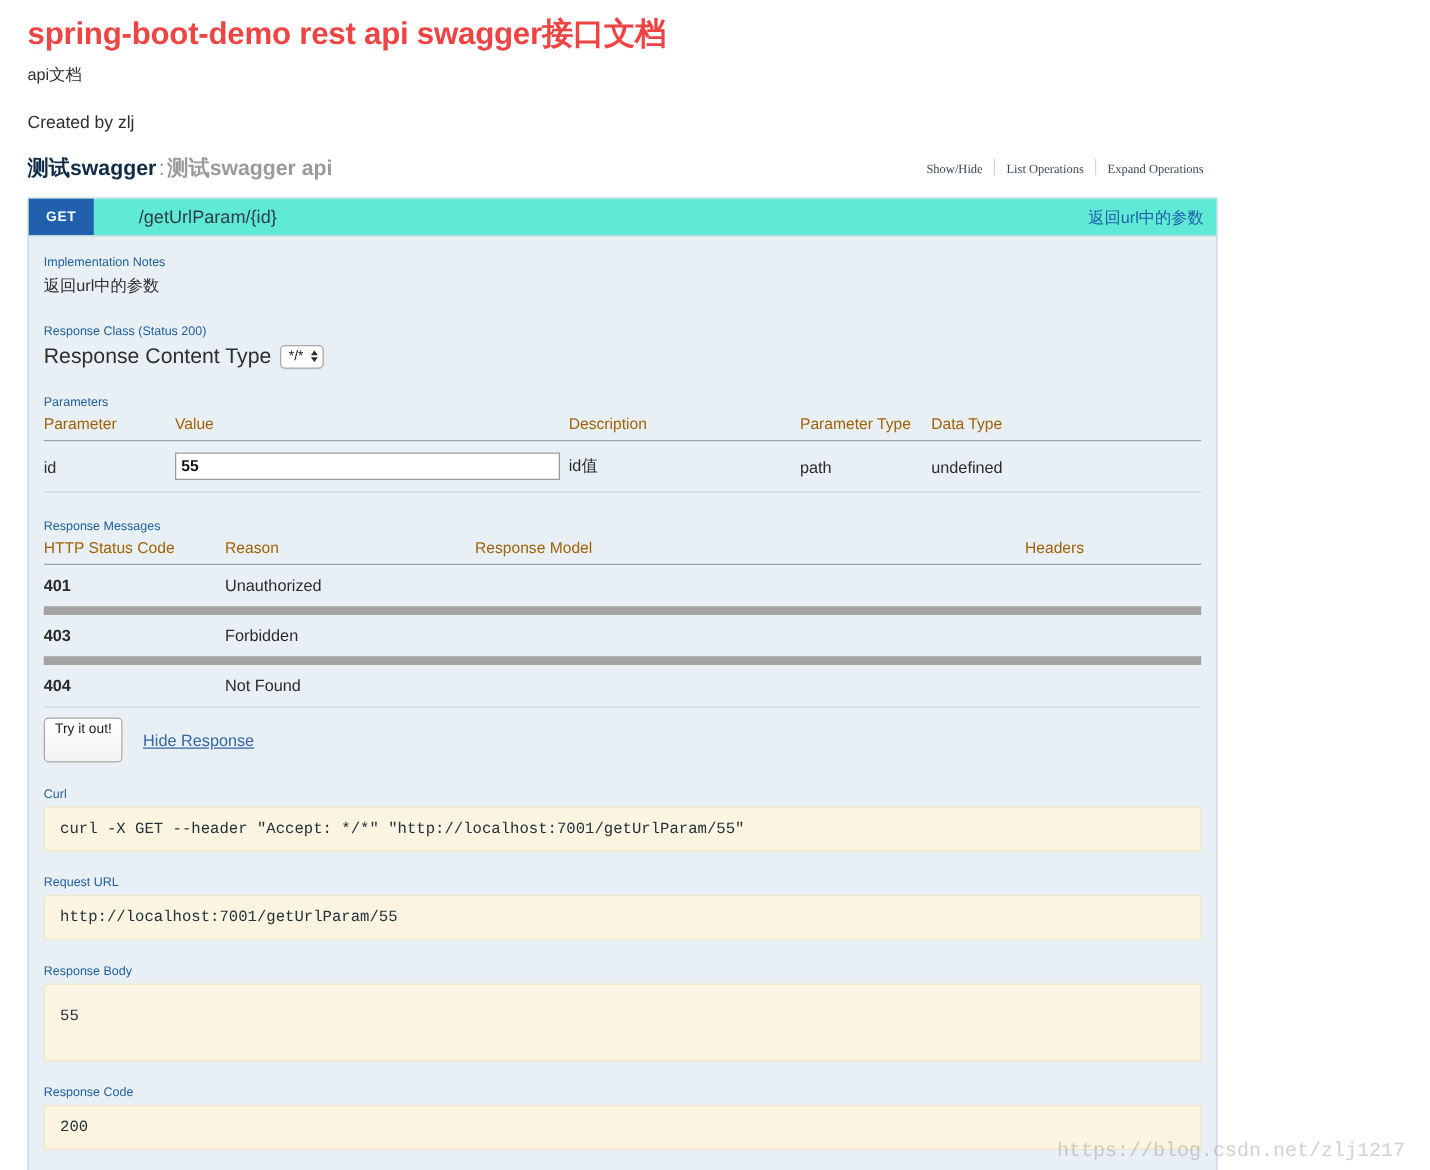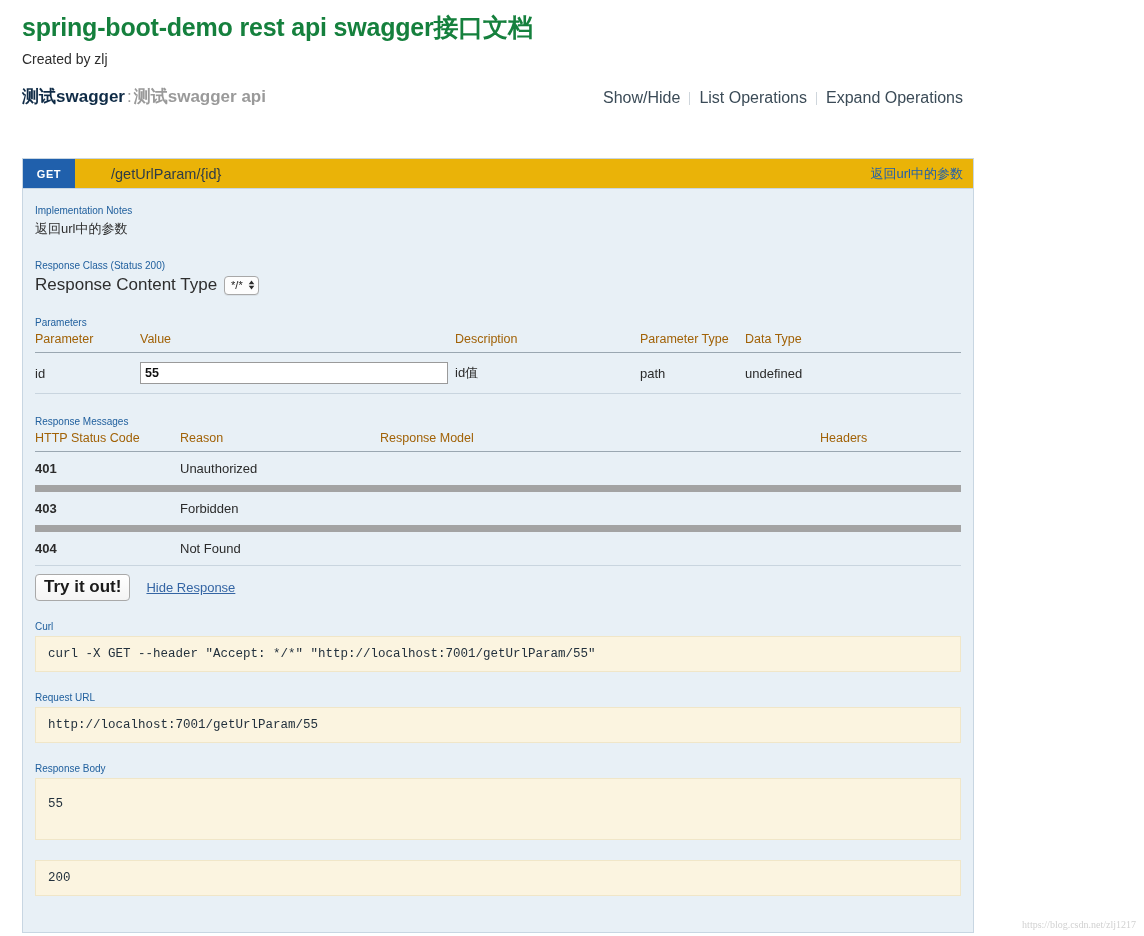--- a/index.html
+++ b/index.html
@@ -16,21 +16,21 @@
     position: relative;
   }
 
   
   .page-head {
     padding: 14px 0 0 22px;
   }
   .api-title {
     font-size: 25px;
     font-weight: bold;
-    color: #15803d;
+    color: #ef4444;
     letter-spacing: -0.2px;
     margin: 0 0 9px 0;
     line-height: 1.1;
   }
   .api-desc {
     font-size: 13px;
     color: #2e2e2e;
     margin: 0 0 20px 0;
   }
   .api-created {
@@ -61,22 +61,23 @@
     padding: 0 2px;
   }
   .resource-title .rt-sub {
     color: #9a9a9a;
     font-weight: bold;
   }
   .resource-options {
     position: absolute;
     right: 172px;
     top: 2px;
-    font-size: 16px;
+    font-size: 10px;
     white-space: nowrap;
+    font-family: Liberation Serif, serif;
   }
   .resource-options a {
     color: #3b4b57;
     text-decoration: none;
     padding: 0 9px;
   }
   .resource-options .opt-divider {
     display: inline-block;
     width: 1px;
     height: 13px;
@@ -90,21 +91,21 @@
     left: 22px;
     top: 158px;
     width: 950px;
     border: 1px solid #c8d6e2;
     background: #e8f0f6;
   }
   .op-bar {
     display: flex;
     align-items: center;
     height: 29px;
-    background: #eab308;
+    background: #5eead4;
     border-bottom: 1px solid #c8d6e2;
     position: relative;
   }
   .op-method {
     width: 52px;
     height: 29px;
     background: #2060ac;
     color: #ffffff;
     font-size: 11px;
     font-weight: bold;
@@ -239,28 +240,27 @@
   }
 
   
   .actions {
     display: flex;
     align-items: center;
     margin: -14px 0 20px 0;
   }
   .try-btn {
     font-family: "Liberation Sans", sans-serif;
-    font-size: 17px;
+    font-size: 11px;
     color: #1b1b1b;
     background: linear-gradient(#ffffff, #f4f4f4);
     border: 1px solid #a9a9a9;
     border-radius: 4px;
-    padding: 2px 8px 3px 8px;
+    padding: 2px 8px 20px 8px;
     cursor: pointer;
-    font-weight: bold;
   }
   .hide-resp {
     font-size: 13px;
     color: #3465a4;
     text-decoration: underline;
     margin-left: 16px;
     cursor: pointer;
   }
 
   
@@ -276,34 +276,35 @@
     overflow: hidden;
   }
   .codebox.tall {
     padding-top: 18px;
     padding-bottom: 28px;
   }
 
   
   .watermark {
     position: absolute;
-    right: 8px;
+    right: 20px;
     bottom: 6px;
-    font-size: 10px;
+    font-size: 16px;
     color: rgba(150,150,150,0.45);
-    font-family: Liberation Serif, serif;
+    font-family: Liberation Mono, monospace;
     pointer-events: none;
     white-space: nowrap;
   }
 </style>
 </head>
 <body>
 
 <div class="page-head">
   <h1 class="api-title">spring-boot-demo rest api swagger接口文档</h1>
+  <div class="api-desc">api文档</div>
   <div class="api-created">Created by zlj</div>
 </div>
 
 <div class="resource-head">
   <div class="resource-title">
     <span class="rt-name">测试swagger</span><span class="rt-sep">:</span><span class="rt-sub">测试swagger api</span>
   </div>
   <div class="resource-options">
     <a href="#">Show/Hide</a><span class="opt-divider"></span><a href="#">List Operations</a><span class="opt-divider"></span><a href="#">Expand Operations</a>
   </div>
@@ -402,18 +403,19 @@
 
     <h4 class="sec">Curl</h4>
     <div class="codebox">curl -X GET --header "Accept: */*" "http://localhost:7001/getUrlParam/55"</div>
 
     <h4 class="sec">Request URL</h4>
     <div class="codebox">http://localhost:7001/getUrlParam/55</div>
 
     <h4 class="sec">Response Body</h4>
     <div class="codebox tall">55</div>
 
+    <h4 class="sec">Response Code</h4>
     <div class="codebox">200</div>
 
   </div>
 </div>
 
 <div class="watermark">https://blog.csdn.net/zlj1217</div>
 
 </body></html>

